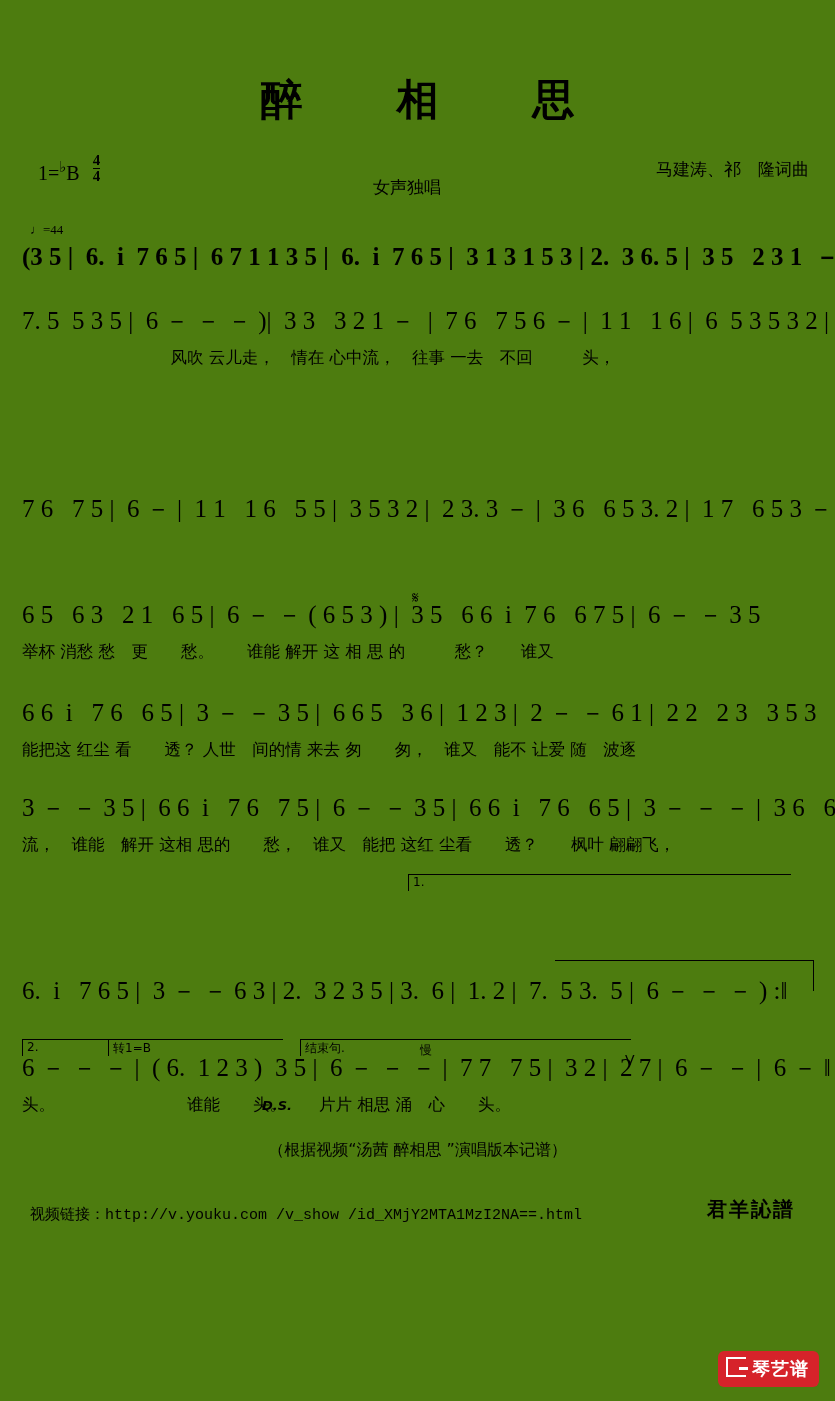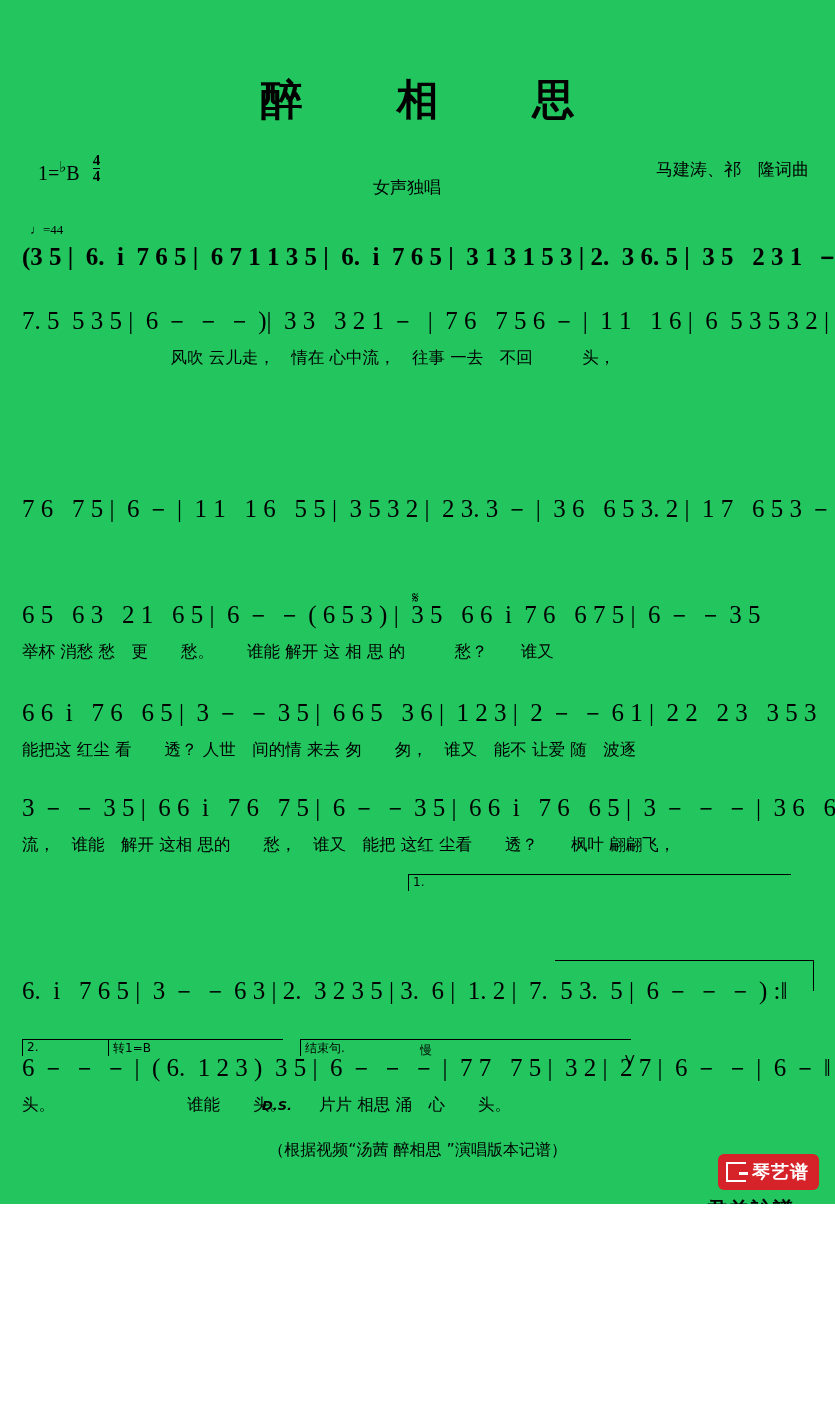--- a/index.html
+++ b/index.html
@@ -6,22 +6,22 @@
     margin: 0;
     padding: 0;
     background: #ffffff;
   }
   body {
     font-family: "Liberation Serif", serif;
   }
   .page {
     position: relative;
     width: 835px;
-    height: 1204px;
-    background: #22c55e;
+    height: 1401px;
+    background: #4d7c0f;
     overflow: hidden;
   }
   .title {
     position: absolute;
     top: 72px;
     left: 0;
     width: 835px;
     text-align: center;
     font-size: 42px;
     font-weight: bold;
@@ -128,21 +128,21 @@
     font-size: 20px;
     font-weight: bold;
     font-family: "DejaVu Serif", serif;
     letter-spacing: 2px;
   }
   .logo {
     position: absolute;
     right: 16px;
     bottom: 14px;
     display: flex;
-    align-items: center;
+    align-items: flex-start;
     gap: 6px;
     background: #d6232a;
     border-radius: 6px;
     padding: 6px 10px 6px 8px;
   }
   .logo .mark-sq {
     width: 20px; height: 20px;
     border: 2.5px solid #fff;
     border-right: none;
     box-sizing: border-box;
@@ -231,20 +231,21 @@
   <div class="box" style="left:22px; top:1039px; width:260px;"></div>
   <div class="box" style="left:555px; top:960px; width:258px; height:30px; border-right:1.2px solid #000; border-left:none;"></div>
   <div class="mark" style="left:113px; top:1040px;">转1=B</div>
   <div class="box" style="left:108px; top:1039px; width:165px;"></div>
   <div class="mark" style="left:305px; top:1040px;">结束句.</div>
   <div class="box" style="left:300px; top:1039px; width:330px;"></div>
   <div class="mark" style="left:420px; top:1042px;">慢</div>
   <div class="mark" style="left:625px; top:1052px; font-size:14px;">V</div>
 
   <div class="note-credit">（根据视频“汤茜 醉相思 ”演唱版本记谱）</div>
+  <div class="video-link">视频链接：http://v.youku.com  /v_show /id_XMjY2MTA1MzI2NA==.html</div>
   <div class="seal">君羊訫譜</div>
 
   <div class="logo">
     <span class="mark-sq"></span>
     <span class="txt">琴艺谱</span>
   </div>
 
 </div>
 
 </body></html>

